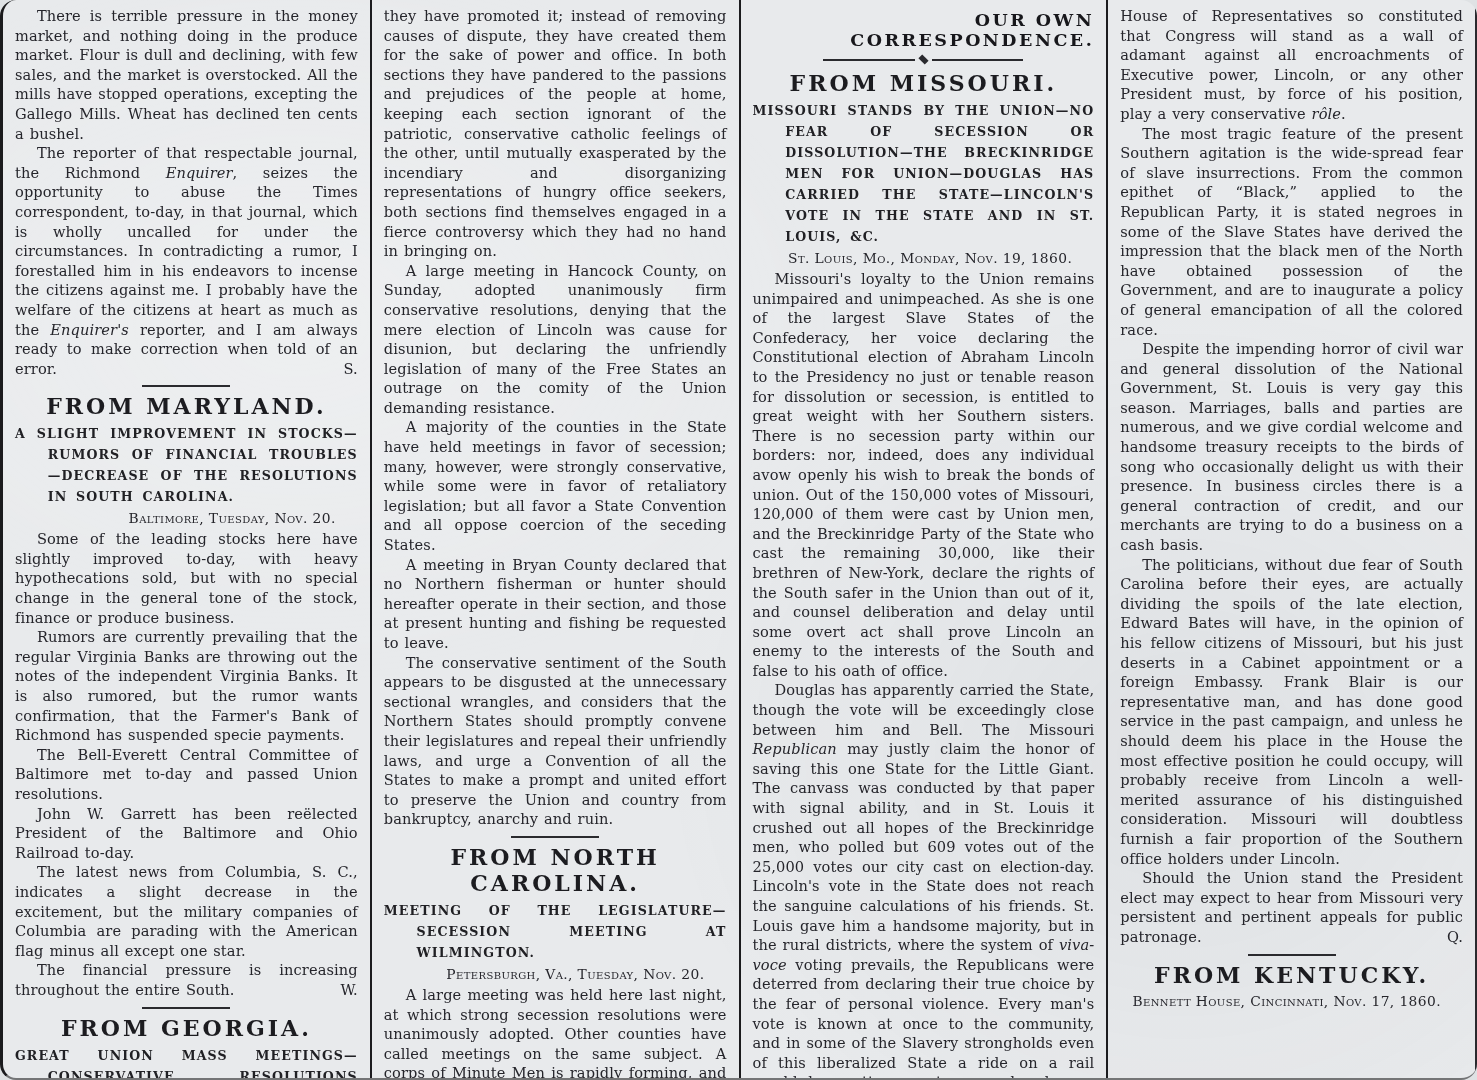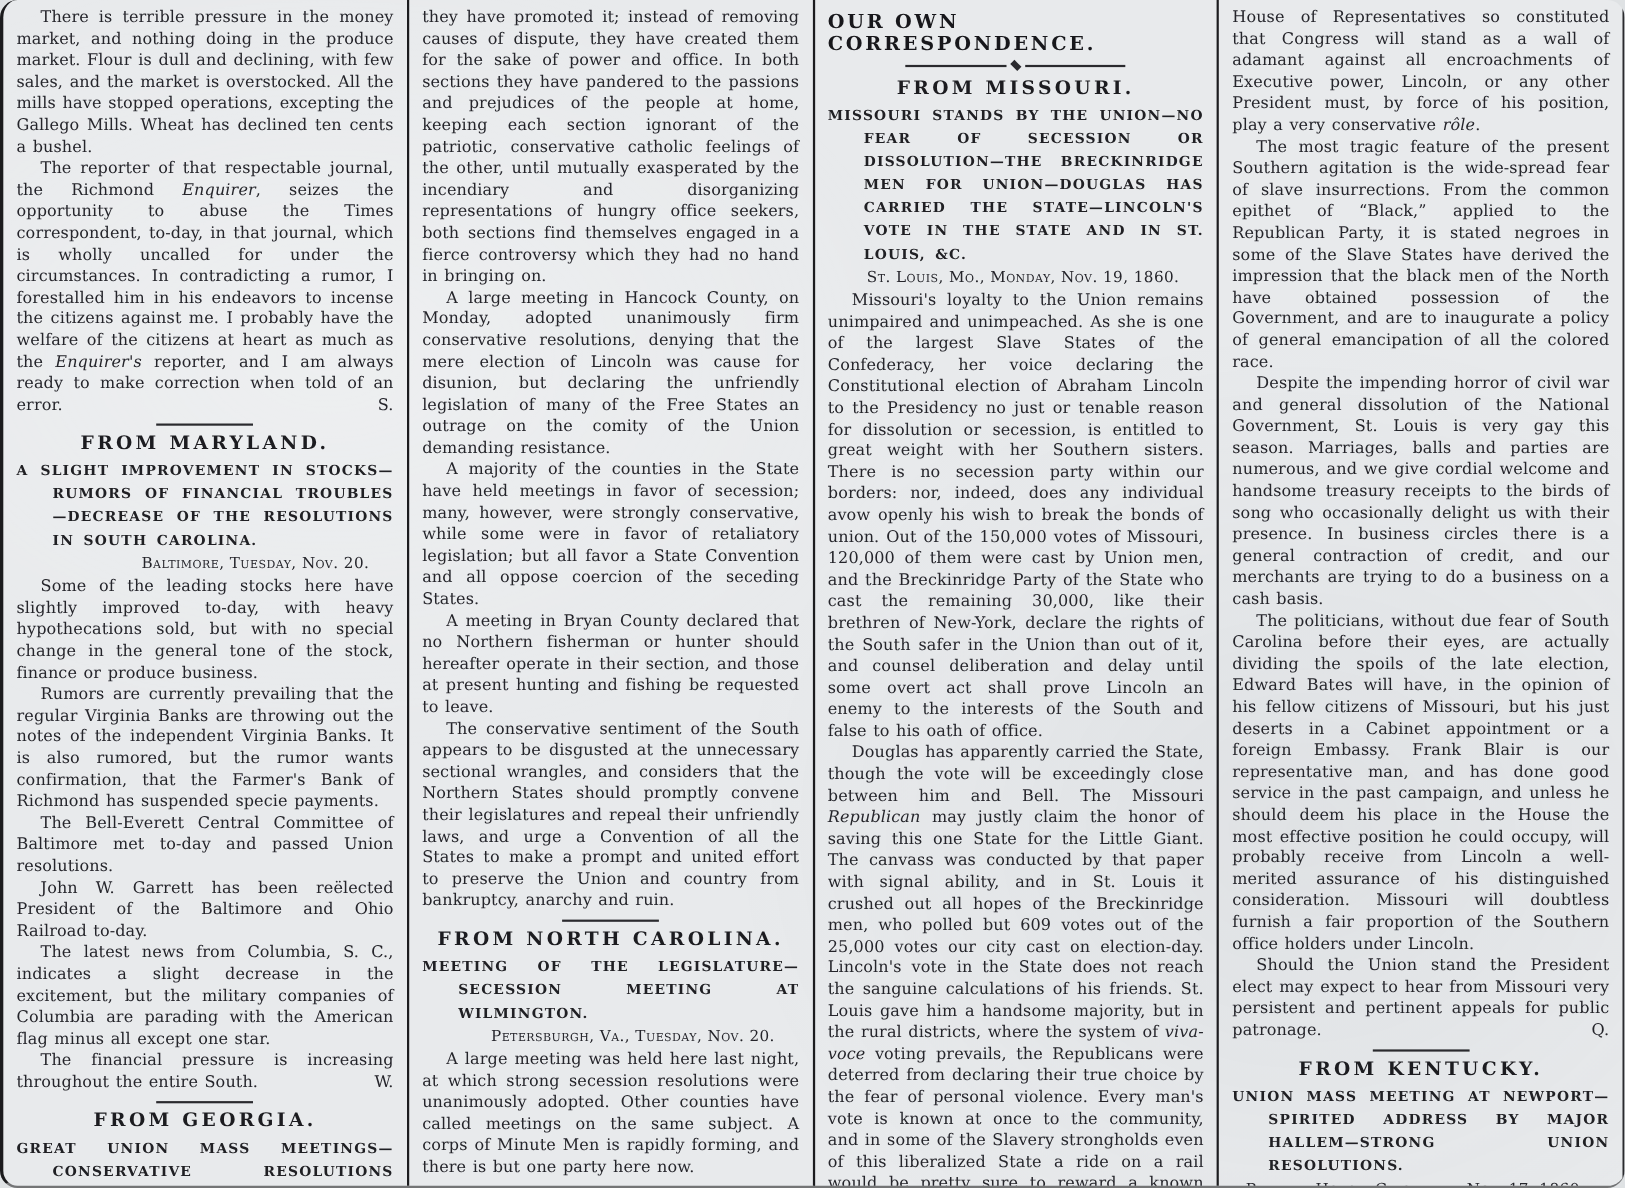--- a/index.html
+++ b/index.html
@@ -40,31 +40,31 @@
   }
   .body-p.cont{text-indent:0;}
   .sig{
     float:right;
     text-indent:0;
     padding-left:1em;
     font-variant:small-caps;
   }
   .art-head{
     margin:6px 0 4px 0;
-    font-size:17px;
+    font-size:22px;
     font-weight:bold;
     text-align:center;
     letter-spacing:3px;
     color:#1c1c20;
   }
   .masthead{
     margin:4px 0 2px 0;
     font-size:17.5px;
     font-weight:bold;
-    text-align:left;
+    text-align:right;
     letter-spacing:2.5px;
     color:#17171b;
   }
   .subhead{
     margin:2px 0 2px 0;
     font-size:12.6px;
     font-weight:bold;
     line-height:21px;
     letter-spacing:1.1px;
     text-align:justify;
@@ -114,21 +114,21 @@
       <p class="body-p">The Bell-Everett Central Committee of Baltimore met to-day and passed Union resolutions.</p>
       <p class="body-p">John W. Garrett has been reëlected President of the Baltimore and Ohio Railroad to-day.</p>
       <p class="body-p">The latest news from Columbia, S. C., indicates a slight decrease in the excitement, but the military companies of Columbia are parading with the American flag minus all except one star.</p>
       <p class="body-p">The financial pressure is increasing throughout the entire South.<span class="sig">W.</span></p>
       <div class="rule"></div>
       <h3 class="art-head">FROM GEORGIA.</h3>
       <p class="subhead">GREAT UNION MASS MEETINGS—CONSERVATIVE RESOLUTIONS ADOPTED—WHAT THE SOUTH REQUIRES OF THE NORTH.</p>
     </div>
     <div class="column">
       <p class="body-p cont">they have promoted it; instead of removing causes of dispute, they have created them for the sake of power and office. In both sections they have pandered to the passions and prejudices of the people at home, keeping each section ignorant of the patriotic, conservative catholic feelings of the other, until mutually exasperated by the incendiary and disorganizing representations of hungry office seekers, both sections find themselves engaged in a fierce controversy which they had no hand in bringing on.</p>
-      <p class="body-p">A large meeting in Hancock County, on Monday, adopted unanimously firm conservative resolutions, denying that the mere election of Lincoln was cause for disunion, but declaring the unfriendly legislation of many of the Free States an outrage on the comity of the Union demanding resistance.</p>
+      <p class="body-p">A large meeting in Hancock County, on Sunday, adopted unanimously firm conservative resolutions, denying that the mere election of Lincoln was cause for disunion, but declaring the unfriendly legislation of many of the Free States an outrage on the comity of the Union demanding resistance.</p>
       <p class="body-p">A majority of the counties in the State have held meetings in favor of secession; many, however, were strongly conservative, while some were in favor of retaliatory legislation; but all favor a State Convention and all oppose coercion of the seceding States.</p>
       <p class="body-p">A meeting in Bryan County declared that no Northern fisherman or hunter should hereafter operate in their section, and those at present hunting and fishing be requested to leave.</p>
       <p class="body-p">The conservative sentiment of the South appears to be disgusted at the unnecessary sectional wrangles, and considers that the Northern States should promptly convene their legislatures and repeal their unfriendly laws, and urge a Convention of all the States to make a prompt and united effort to preserve the Union and country from bankruptcy, anarchy and ruin.</p>
       <div class="rule"></div>
       <h3 class="art-head">FROM NORTH CAROLINA.</h3>
       <p class="subhead">MEETING OF THE LEGISLATURE—SECESSION MEETING AT WILMINGTON.</p>
       <p class="dateline">Petersburgh, Va., Tuesday, Nov. 20.</p>
       <p class="body-p">A large meeting was held here last night, at which strong secession resolutions were unanimously adopted. Other counties have called meetings on the same subject. A corps of Minute Men is rapidly forming, and there is but one party here now.</p>
     </div>
     <div class="column">
@@ -145,16 +145,15 @@
       <p class="body-p">Douglas has apparently carried the State, though the vote will be exceedingly close between him and Bell. The Missouri <em>Republican</em> may justly claim the honor of saving this one State for the Little Giant. The canvass was conducted by that paper with signal ability, and in St. Louis it crushed out all hopes of the Breckinridge men, who polled but 609 votes out of the 25,000 votes our city cast on election-day. Lincoln's vote in the State does not reach the sanguine calculations of his friends. St. Louis gave him a handsome majority, but in the rural districts, where the system of <em>viva-voce</em> voting prevails, the Republicans were deterred from declaring their true choice by the fear of personal violence. Every man's vote is known at once to the community, and in some of the Slavery strongholds even of this liberalized State a ride on a rail would be pretty sure to reward a known adherent of the Rail-splitter. Still our Republican friends have no cause to complain of Missouri. In 1856 not a single vote was given in the State for Fremont, and now St. Louis alone gives Lincoln 9,945, while in the State every county adds its quota to bring the Republican vote of Missouri up to nearly 20,000.</p>
     </div>
     <div class="column">
       <p class="body-p cont">House of Representatives so constituted that Congress will stand as a wall of adamant against all encroachments of Executive power, Lincoln, or any other President must, by force of his position, play a very conservative <em>rôle</em>.</p>
       <p class="body-p">The most tragic feature of the present Southern agitation is the wide-spread fear of slave insurrections. From the common epithet of “Black,” applied to the Republican Party, it is stated negroes in some of the Slave States have derived the impression that the black men of the North have obtained possession of the Government, and are to inaugurate a policy of general emancipation of all the colored race.</p>
       <p class="body-p">Despite the impending horror of civil war and general dissolution of the National Government, St. Louis is very gay this season. Marriages, balls and parties are numerous, and we give cordial welcome and handsome treasury receipts to the birds of song who occasionally delight us with their presence. In business circles there is a general contraction of credit, and our merchants are trying to do a business on a cash basis.</p>
       <p class="body-p">The politicians, without due fear of South Carolina before their eyes, are actually dividing the spoils of the late election, Edward Bates will have, in the opinion of his fellow citizens of Missouri, but his just deserts in a Cabinet appointment or a foreign Embassy. Frank Blair is our representative man, and has done good service in the past campaign, and unless he should deem his place in the House the most effective position he could occupy, will probably receive from Lincoln a well-merited assurance of his distinguished consideration. Missouri will doubtless furnish a fair proportion of the Southern office holders under Lincoln.</p>
       <p class="body-p">Should the Union stand the President elect may expect to hear from Missouri very persistent and pertinent appeals for public patronage.<span class="sig">Q.</span></p>
       <div class="rule"></div>
       <h3 class="art-head">FROM KENTUCKY.</h3>
-      <p class="subhead">UNION MASS MEETING AT NEWPORT—SPIRITED ADDRESS BY MAJOR HALLEM—STRONG UNION RESOLUTIONS.</p>
       <p class="dateline">Bennett House, Cincinnati, Nov. 17, 1860.</p>
     </div>
   </div>
 
 </body></html>

